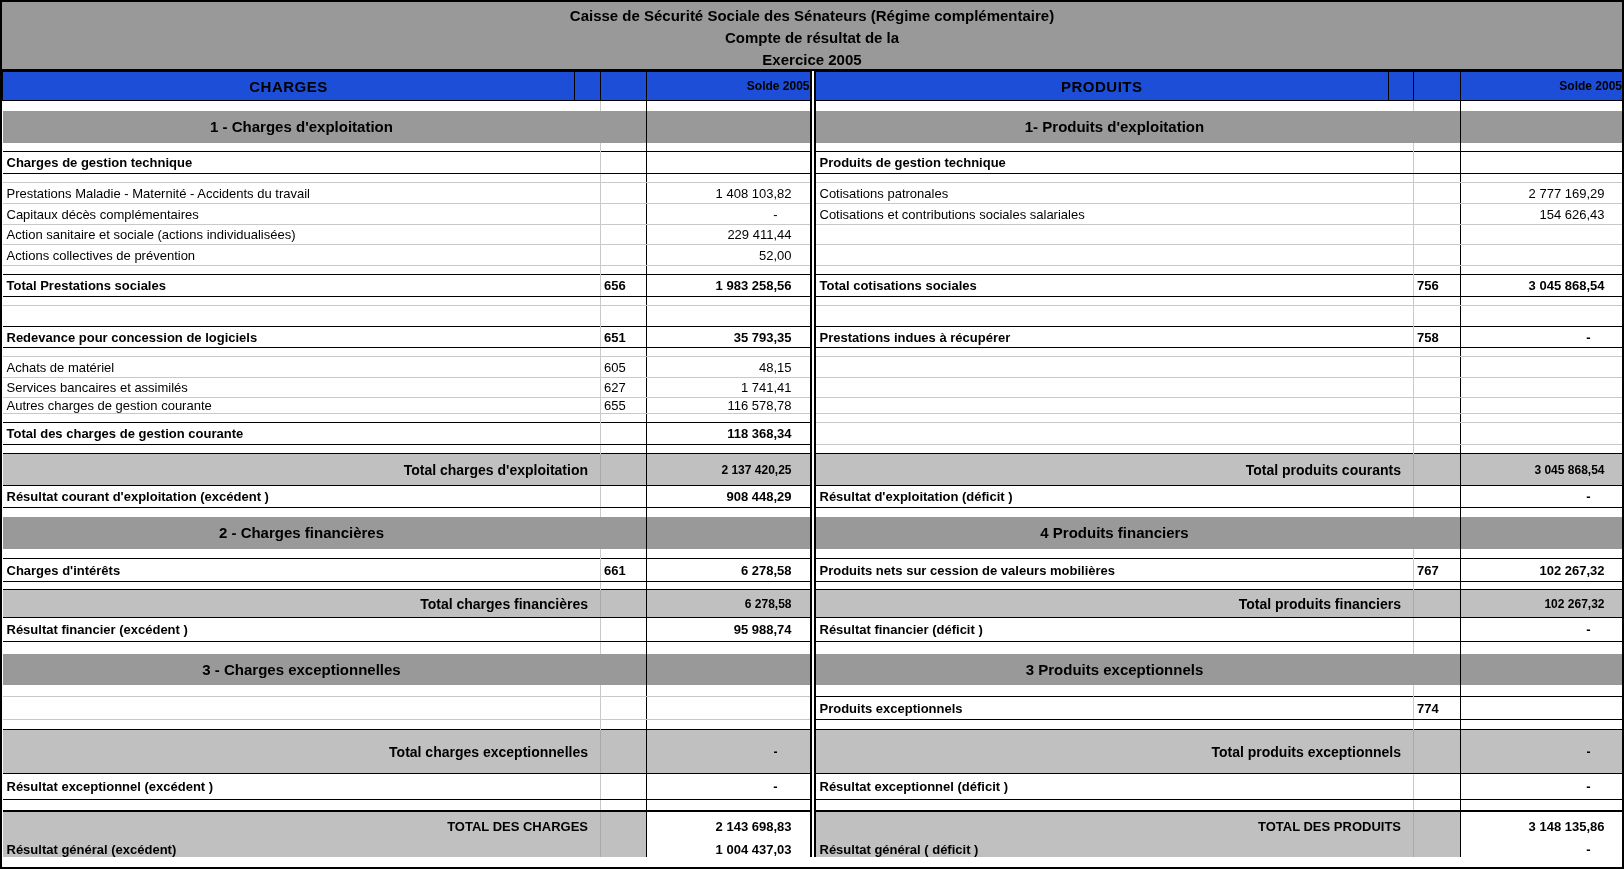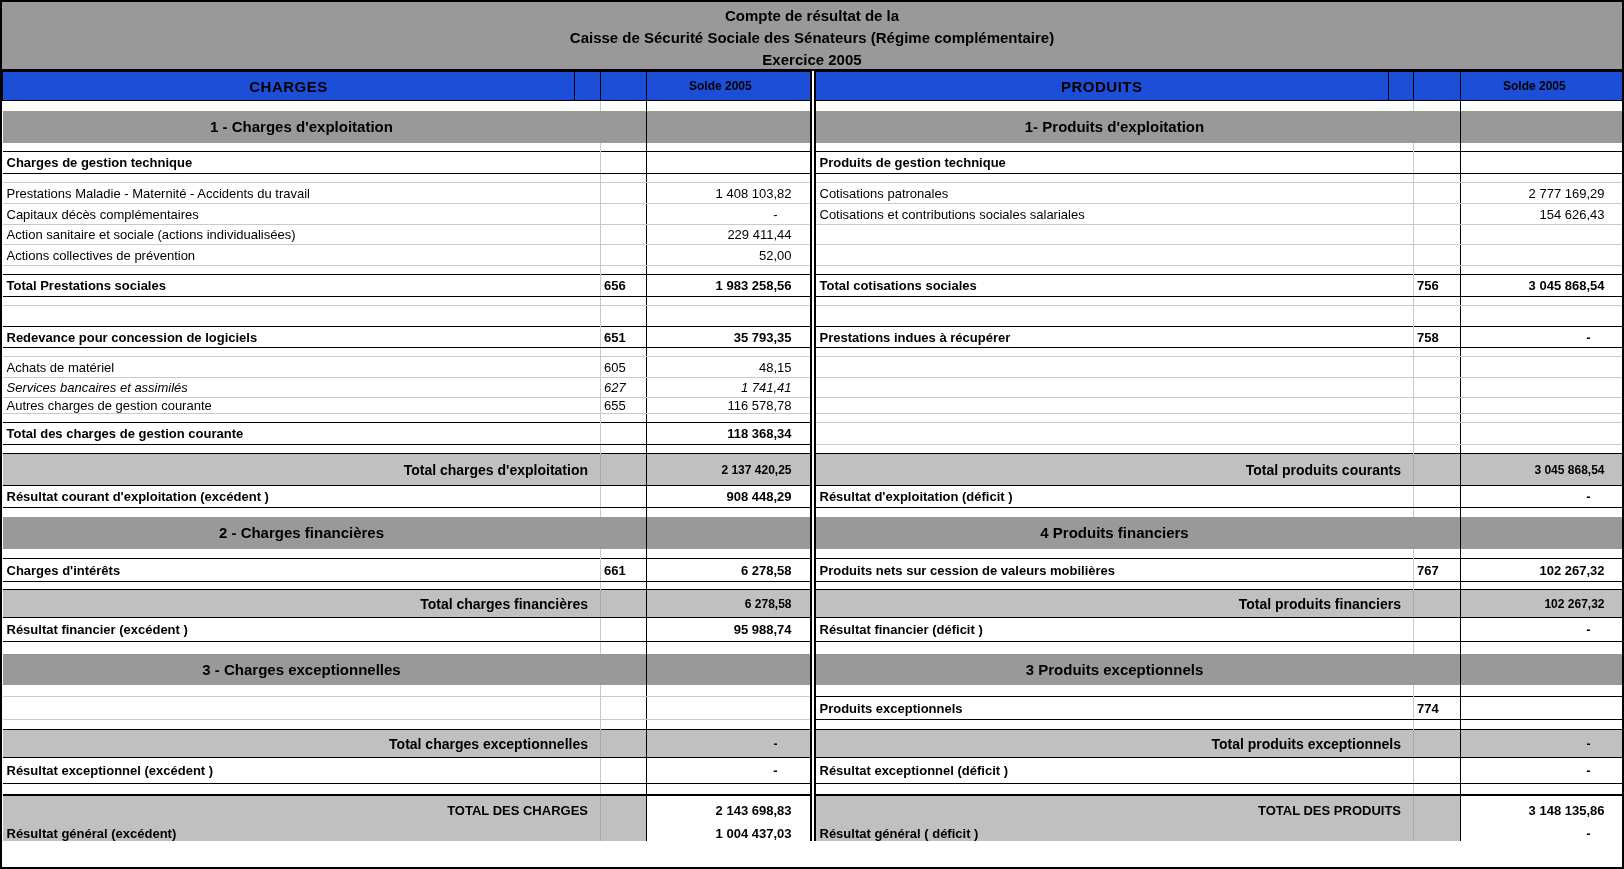--- a/index.html
+++ b/index.html
@@ -30,38 +30,38 @@
 
   td.cb,td.cf{border-right:1px solid var(--grid);}
   td.cc,td.cg{border-right:1px solid var(--ink) !important;}
   td.cd{border-right:6px double var(--ink) !important;}
   td.gR{border-right:1px solid #a9a9a9;}
   td.dk{border-top:1px solid var(--ink);border-bottom:1px solid var(--ink);}
   td.nb{border-bottom:none;}
   tr.r-grand1 td.vw,tr.r-grand2 td.vw{background:#fff;padding-left:12px;}
 
   .hd-label{text-align:center;font-size:15px;letter-spacing:.5px;}
-  .hd-val{text-align:left;font-size:12px;padding-left:42px;}
+  .hd-val{text-align:right;font-size:12px;}
   .sec-label{text-align:center;font-size:15px;font-weight:bold;}
   .sil-label{text-align:right;font-size:14px;padding-right:12px;}
   .sil-val{font-size:12px;}
   .g1-label{text-align:right;padding-right:12px;font-size:13px;}
   .g2-label{text-align:left;padding-left:4px;font-size:13px;}
   .lab{padding-left:4px;text-align:left;}
   .code{padding-left:3px;text-align:left;}
   .val{text-align:right;padding-right:18px;}
   .val.dash{padding-right:32px;}
 </style>
 </head>
 <body>
 
 <div class="sheet">
   <div class="title-band">
+    <div>Caisse de Sécurité Sociale des Sénateurs (Régime complémentaire)</div>
     <div>Compte de résultat de la</div>
-    <div>Caisse de Sécurité Sociale des Sénateurs (Régime complémentaire)</div>
     <div>Exercice 2005</div>
   </div>
   <table>
     <colgroup>
       <col style="width:572px">
         <col style="width:26px">
         <col style="width:46px">
         <col style="width:166px">
       <col style="width:576px">
         <col style="width:25px">
@@ -230,21 +230,21 @@
         <tr class="r-item" style="height: 21px;">
           <td class="ca lab">Achats de matériel</td>
           <td class="cb"></td>
           <td class="cc code">605</td>
           <td class="cd val">48,15</td>
           <td class="ce lab"></td>
           <td class="cf"></td>
           <td class="cg code"></td>
           <td class="ch val"></td>
         </tr>
-        <tr class="r-item" style="height: 20px; font-style: italic;">
+        <tr class="r-item" style="height: 20px;">
           <td class="ca lab">Services bancaires et assimilés</td>
           <td class="cb"></td>
           <td class="cc code">627</td>
           <td class="cd val">1 741,41</td>
           <td class="ce lab"></td>
           <td class="cf"></td>
           <td class="cg code"></td>
           <td class="ch val"></td>
         </tr>
         <tr class="r-item" style="height: 14px; margin-left: 24px;">
@@ -412,21 +412,21 @@
         <tr class="r-thin" style="height: 10px;">
           <td class="ca lab nb"></td>
           <td class="cb nb"></td>
           <td class="cc code nb"></td>
           <td class="cd val nb"></td>
           <td class="ce lab nb"></td>
           <td class="cf nb"></td>
           <td class="cg code nb"></td>
           <td class="ch val nb"></td>
         </tr>
-        <tr class="r-silver" style="height: 28px;">
+        <tr class="r-silver" style="height: 44px;">
           <td class="ca sil-label gR nb" colspan="2">Total charges exceptionnelles</td>
           <td class="cc nb"></td>
           <td class="cd val sil-val dash nb">-</td>
           <td class="ce sil-label gR nb" colspan="2">Total produits exceptionnels</td>
           <td class="cg nb"></td>
           <td class="ch val sil-val dash nb">-</td>
         </tr>
         <tr class="r-bold" style="height: 26px;">
           <td class="ca lab dk">Résultat exceptionnel (excédent )</td>
           <td class="cb dk"></td>

